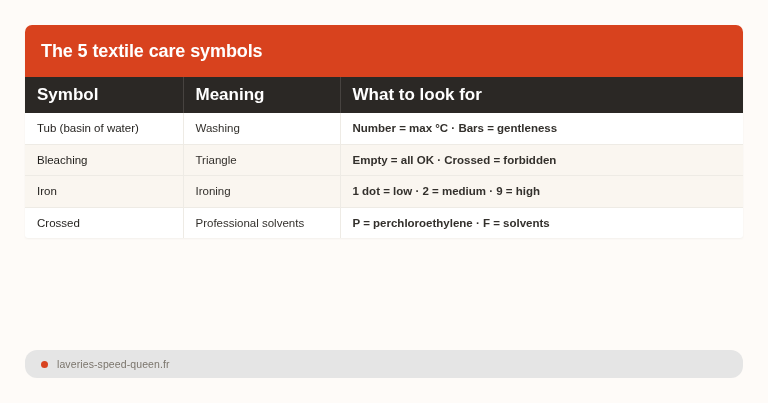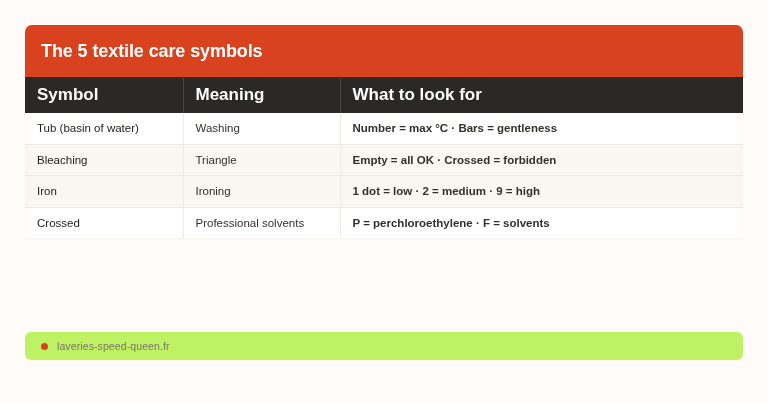--- a/index.html
+++ b/index.html
@@ -89,25 +89,25 @@
 
   
   col.col-symbol  { width: 158px; }
   col.col-meaning { width: 157px; }
   col.col-look    { width: 403px; }
 
   
   .source-bar {
     position: absolute;
     left: 25px;
-    top: 332px;
+    top: 350px;
     width: 718px;
     height: 28px;
-    background: #bef264;
-    border-radius: 6px;
+    background: #e5e5e5;
+    border-radius: 12px;
     display: flex;
     align-items: center;
     box-sizing: border-box;
     padding-left: 16px;
   }
   .source-dot {
     width: 7px;
     height: 7px;
     border-radius: 50%;
     background: #d8431f;

